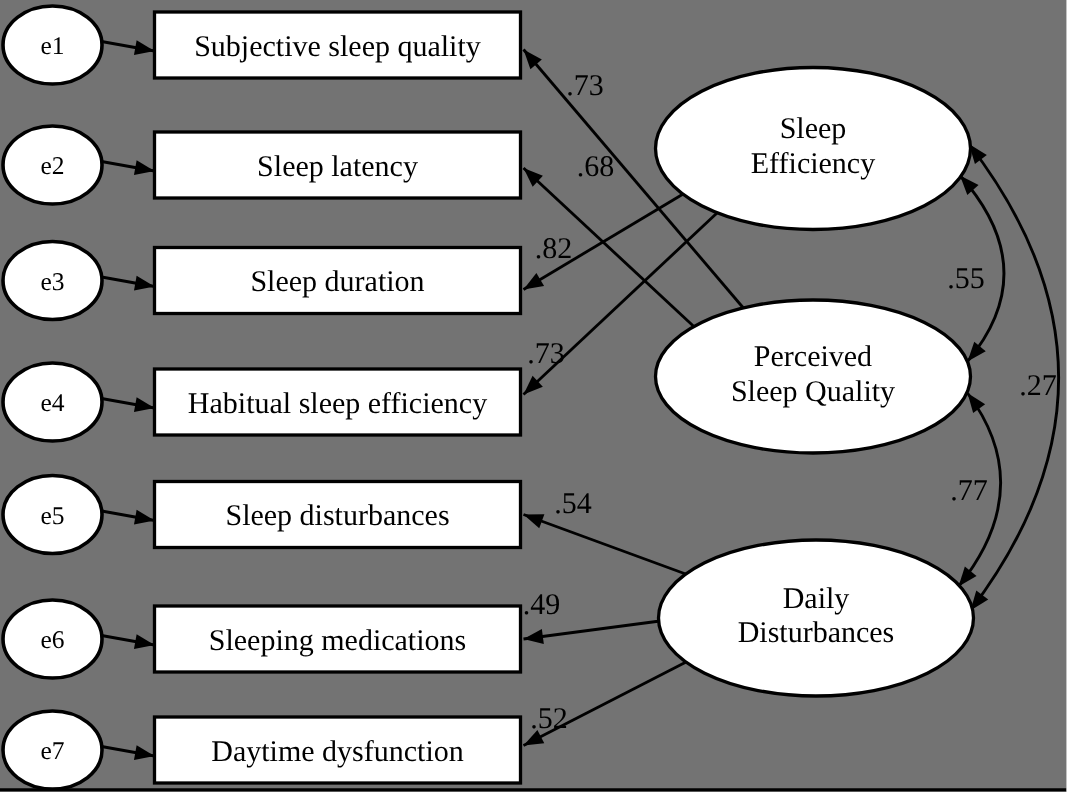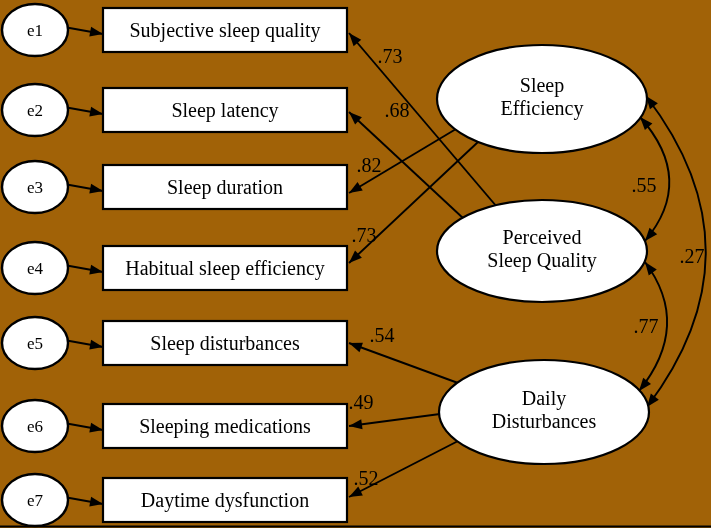--- a/index.html
+++ b/index.html
@@ -1,20 +1,20 @@
 <!DOCTYPE html>
 <html><head>
 <meta charset="utf-8">
 <style>
   html, body { margin: 0; padding: 0; background: #ffffff; }
   .figure {
     position: relative;
     width: 711px;
     height: 528px;
-    background: #a16207;
+    background: #737373;
     overflow: hidden;
   }
   svg text {
     font-family: "Liberation Serif", "DejaVu Serif", serif;
     fill: #000000;
   }
   .box-label, .factor-label { font-size: 20px; }
   .loading-label, .cov-label { font-size: 20px; }
   .error-label { font-size: 17px; }
   .shape { fill: #ffffff; stroke: #000000; }

